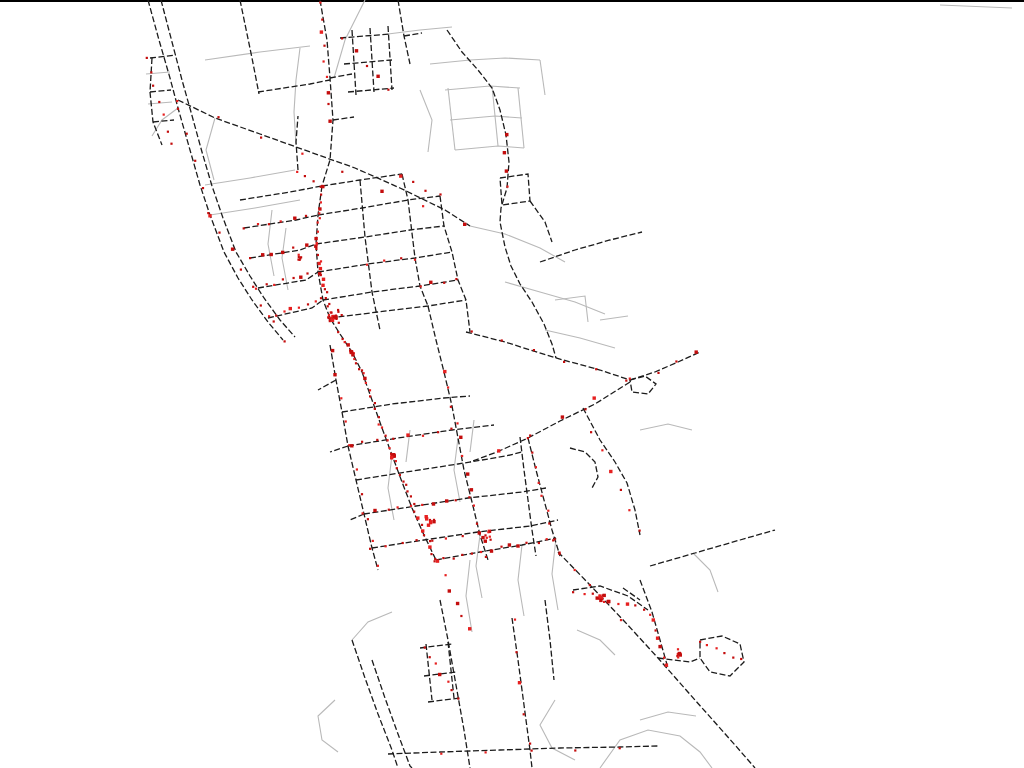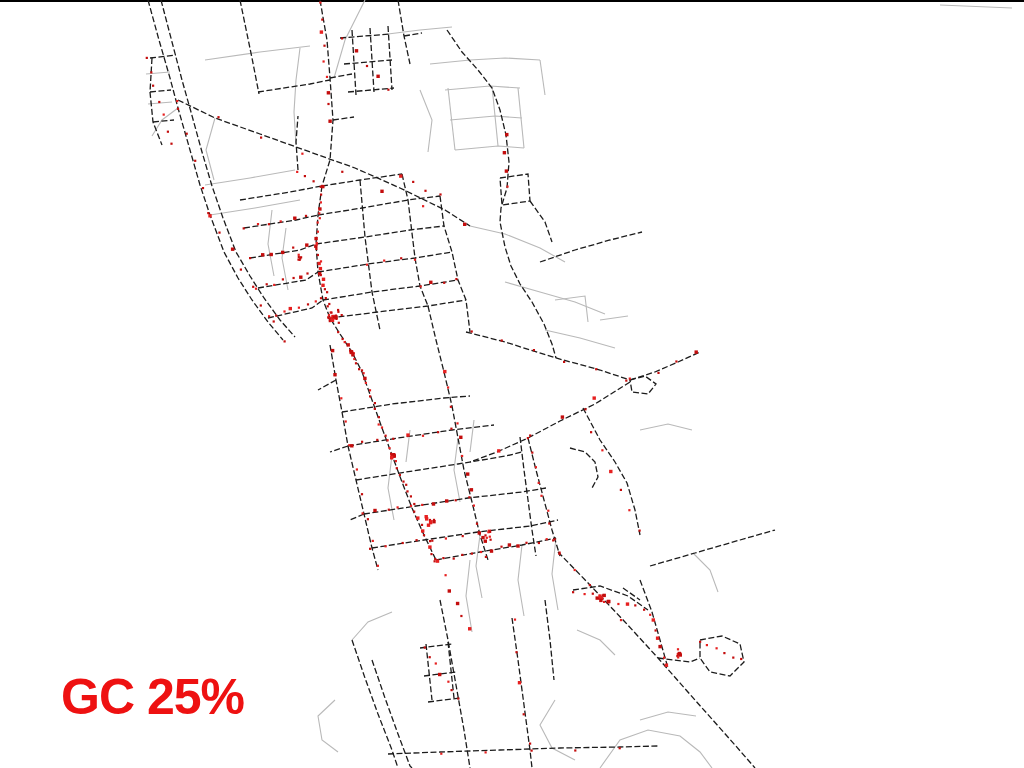--- a/index.html
+++ b/index.html
@@ -517,14 +517,13 @@
       <rect x="432.9" y="518.8" width="2.2" height="2.2" fill="#c40d0d"></rect>
       <rect x="352.6" y="352.0" width="2.2" height="2.2" fill="#e62020"></rect>
       <rect x="351.2" y="353.1" width="3.4" height="3.4" fill="#c40d0d"></rect>
       <rect x="349.0" y="349.3" width="2.2" height="2.2" fill="#c40d0d"></rect>
       <rect x="350.9" y="351.0" width="2.2" height="2.2" fill="#c40d0d"></rect>
       <rect x="349.7" y="350.3" width="3.4" height="3.4" fill="#c40d0d"></rect>
       <rect x="349.7" y="350.8" width="3.4" height="3.4" fill="#e62020"></rect>
       <rect x="349.8" y="350.4" width="3.4" height="3.4" fill="#c40d0d"></rect>
       <rect x="350.7" y="350.6" width="2.2" height="2.2" fill="#c40d0d"></rect>
     </svg>
-  <div id="map-label" style="color: rgb(238, 17, 17);">GC 25%</div>
 </div>
 
 </body></html>

